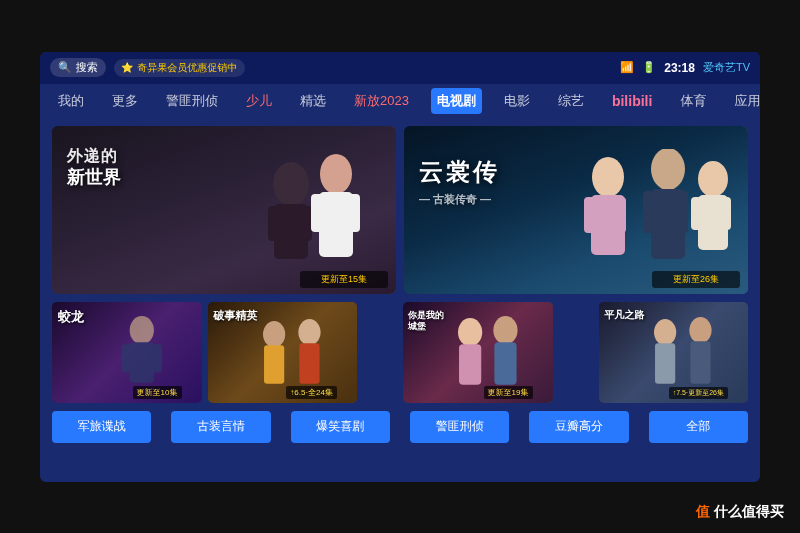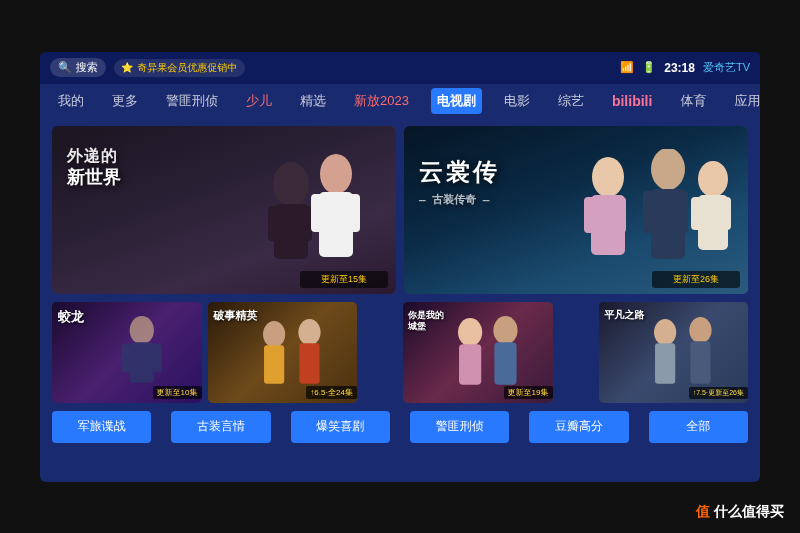--- a/index.html
+++ b/index.html
@@ -147,21 +147,21 @@
       position: relative;
       cursor: pointer;
     }
     .sc1 { background: linear-gradient(135deg, #1a1a2e, #4a2a6e); }
     .sc2 { background: linear-gradient(135deg, #2a1a0e, #6e4a1a); }
     .sc3 { background: linear-gradient(135deg, #0e2a1a, #1a6e4a); margin-left: 40px; }
     .sc4 { background: linear-gradient(135deg, #2a0e1a, #6e1a3a); margin-left: 40px; }
     .small-badge {
       position: absolute;
       bottom: 4px;
-      right: 0;
+      right: 20px;
       background: rgba(0,0,0,0.65);
       color: #ffdd44;
       font-size: 8px;
       padding: 1px 4px;
       border-radius: 2px;
     }
     .small-title {
       position: absolute;
       top: 6px;
       left: 6px;
@@ -200,21 +200,20 @@
       left: 15px;
       font-size: 18px;
       font-weight: bold;
       line-height: 1.3;
     }
     .drama2-text {
       top: 30px;
       left: 15px;
       font-size: 22px;
       font-weight: bold;
-      font-family: Liberation Mono, monospace;
     }
 
     
     .outer {
       width: 800px;
       height: 533px;
       background: #111;
       display: flex;
       align-items: center;
       justify-content: center;

